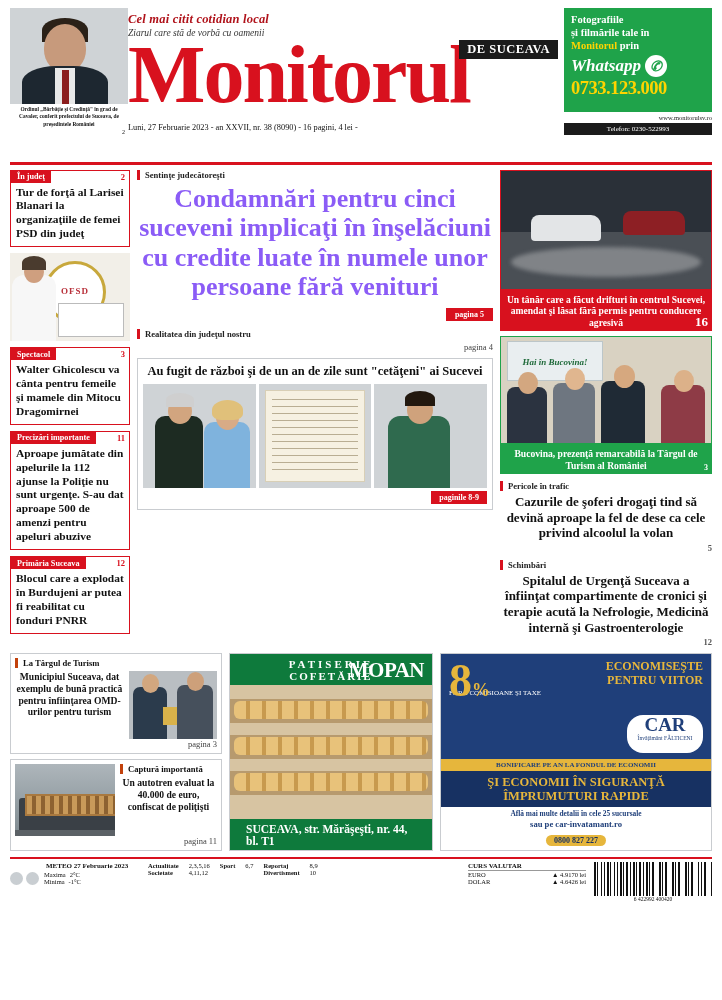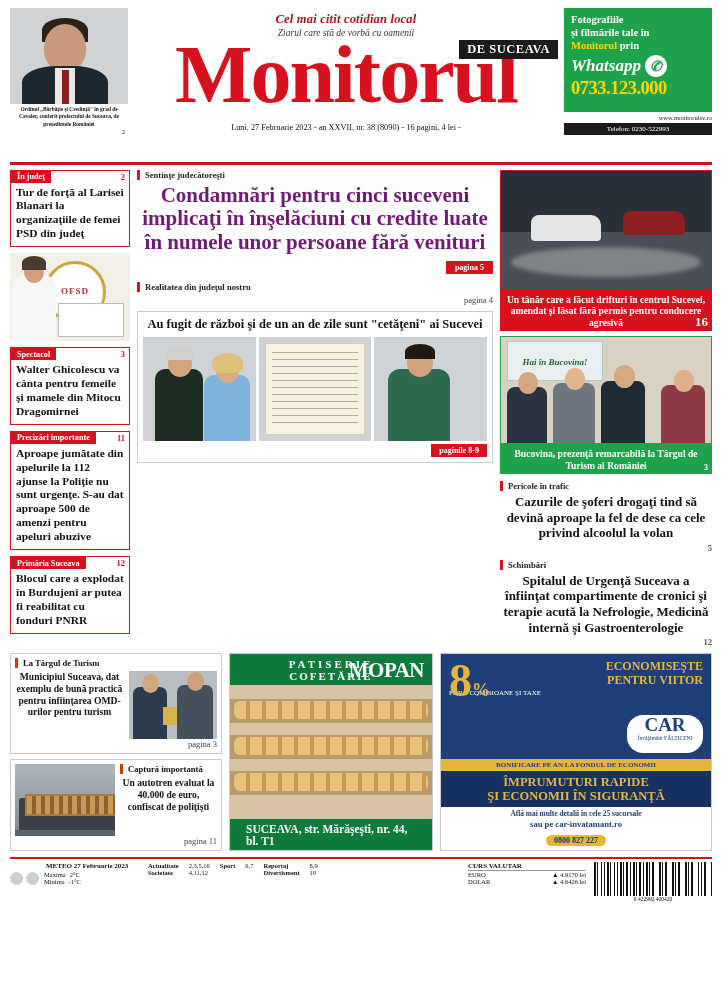--- a/index.html
+++ b/index.html
@@ -39,21 +39,21 @@
   .mh-photo .tie {
     position: absolute; left: 52px; top: 62px; width: 7px; height: 34px;
     background: #8b1d1d;
   }
   .mh-caption {
     font-size: 5.4px; line-height: 1.35; text-align: center; font-weight: bold;
     margin-top: 2px; width: 112px; color: #111;
   }
   .mh-pg { font-size: 6px; text-align: right; width: 112px; margin-top: 1px; }
 
-  .mh-center { flex: 1; text-align: center; position: relative; padding-top: 4px; }
+  .mh-center { flex: 1; text-align: left; position: relative; padding-top: 4px; }
   .mh-tag1 {
     font-family: "Liberation Serif", serif; font-style: italic; font-weight: bold;
     font-size: 12.5px; color: #b0121a; letter-spacing: .2px;
   }
   .mh-tag2 { font-size: 9.5px; font-style: italic; color: #333; margin-top: 1px; }
   .mh-logo-wrap { position: relative; height: 78px; margin-top: -2px; }
   .mh-logo {
     font-size: 82px; line-height: 78px; font-weight: bold; color: #d8111e;
     letter-spacing: -2px; font-family: "Liberation Serif", serif;
   }
@@ -150,22 +150,22 @@
   .photo-logs .truck { position:absolute; left:4px; bottom:4px; width:108px; height:34px; background:#3a4046; border-radius:3px; }
   .photo-logs .load { position:absolute; left:10px; bottom:20px; width:96px; height:22px; background:#a9793f; }
   .photo-logs .load:before{
     content:""; position:absolute; inset:2px; background:
       repeating-linear-gradient(90deg,#c89a5a 0 5px,#8d6231 5px 9px);
   }
   .photo-logs .road { position:absolute; left:0; bottom:0; width:100%; height:6px; background:#5b6166; }
 
   
   .headline-main {
-    font-size: 21px; line-height: 1.14; font-weight: bold; text-align: center;
-    color: #701a75; margin: 4px 2px 6px;
+    font-size: 26px; line-height: 1.14; font-weight: bold; text-align: center;
+    color: #8b5cf6; margin: 4px 2px 6px;
   }
   .pg-tab {
     display: inline-block; background: #d8111e; color: #fff; font-size: 8px;
     font-weight: bold; padding: 2px 9px; float: right;
   }
   .sub-head {
     font-size: 15.5px; line-height: 1.17; font-weight: bold; text-align: center; color: #111;
   }
   .mid-box { border: 1px solid #c9ccd0; padding: 5px; margin-top: 6px; }
   .mid-box .title {
@@ -552,22 +552,22 @@
             <span>PENTRU VIITOR</span>
           </div>
           <div class="car-head2">FĂRĂ COMISIOANE ŞI TAXE</div>
           <div class="car-logo">
             <div class="c">CAR</div>
             <div class="s">Învăţământ FĂLTICENI</div>
           </div>
         </div>
         <div class="car-band">BONIFICARE PE AN LA FONDUL DE ECONOMII</div>
         <div class="car-mid">
+          <div class="l1">ŞI ECONOMII ÎN SIGURANŢĂ</div>
           <div class="l1">ÎMPRUMUTURI RAPIDE</div>
-          <div class="l1">ŞI ECONOMII ÎN SIGURANŢĂ</div>
         </div>
         <div class="car-bot">
           <div class="t">Află mai multe detalii în cele 25 sucursale</div>
           <div class="url">sau pe car-invatamant.ro</div>
           <div class="car-phone">0800 827 227</div>
         </div>
       </div>
     </div>
   </div>
 

